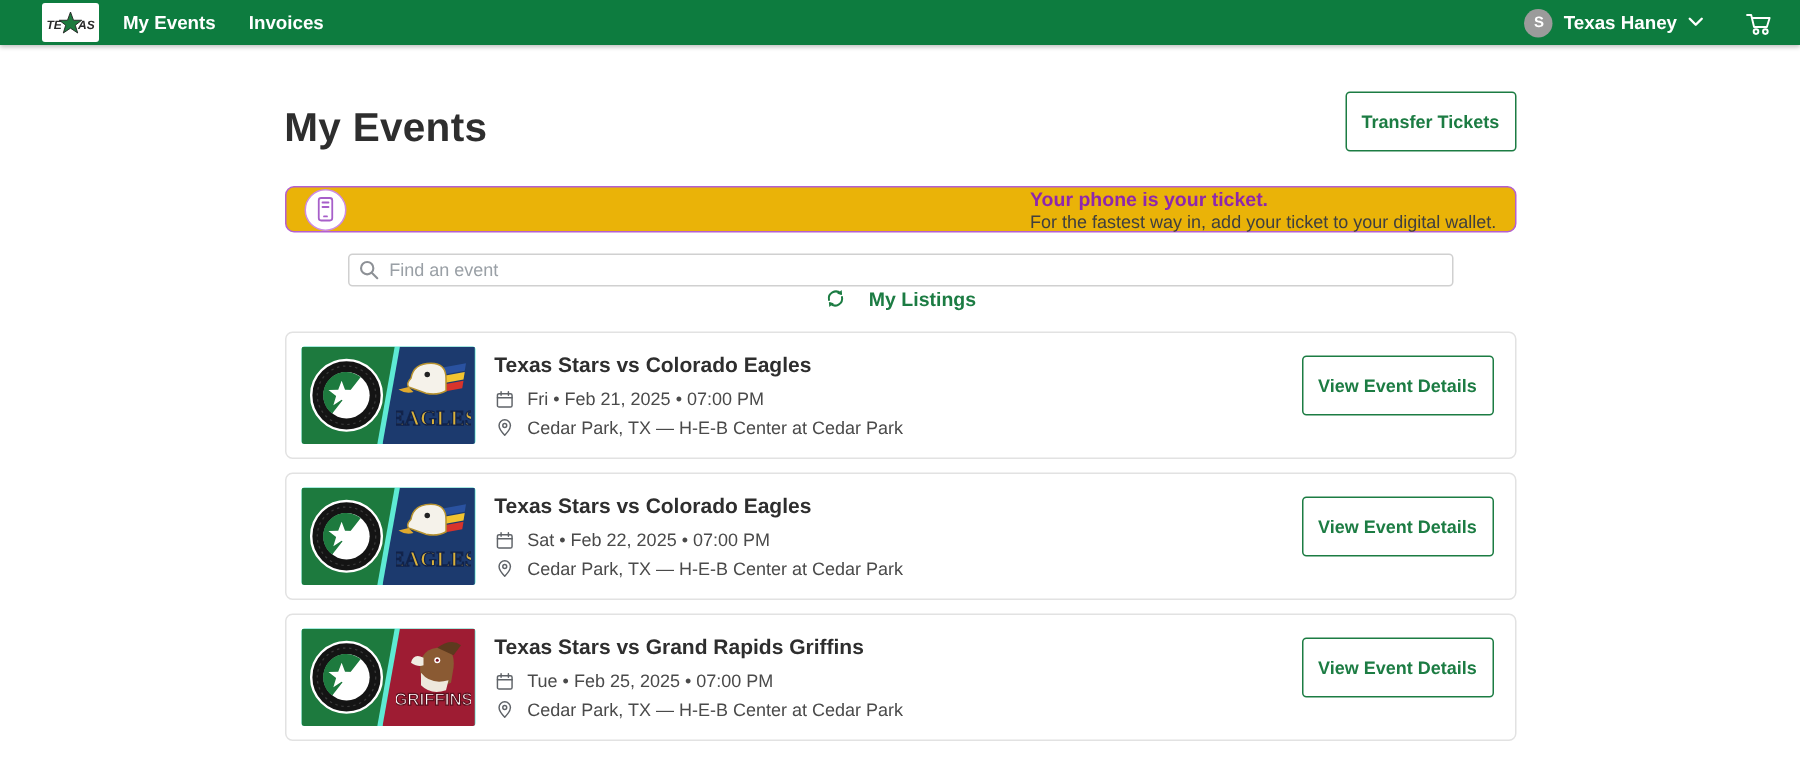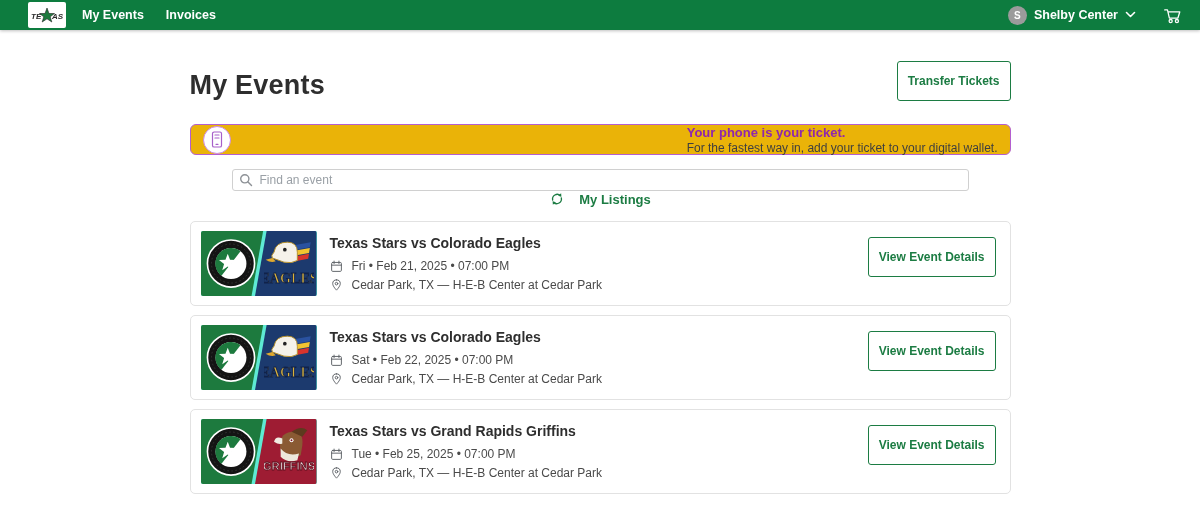--- a/index.html
+++ b/index.html
@@ -63,21 +63,21 @@
       <polygon points="17,3 19,8.5 24.5,8.5 20.2,11.8 21.8,17 17,13.8 12.2,17 13.8,11.8 9.5,8.5 15,8.5" fill="#1d7a3e" stroke="#222" stroke-width="0.6"></polygon>
       <text x="22" y="14" font-size="8" font-weight="bold" font-style="italic" fill="#2b2b2b" font-family="Liberation Sans,sans-serif">AS</text>
     </svg>
   </div>
   <div class="nav-links">
     <span class="nav-link">My Events</span>
     <span class="nav-link">Invoices</span>
   </div>
   <div class="nav-right">
     <div class="avatar">S</div>
-    <span class="user-name">Shelby Center</span>
+    <span class="user-name">Texas Haney</span>
     <span class="chev">
       <svg width="11" height="8" viewBox="0 0 11 8">
           <polyline points="1.5,1.5 5.5,5.5 9.5,1.5" fill="none" stroke="#fff" stroke-width="1.6" stroke-linecap="round" stroke-linejoin="round"></polyline>
         </svg>
     </span>
     <span class="cart-btn">
       <svg width="23" height="22" viewBox="0 0 24 24" fill="none" stroke="#fff" stroke-width="1.4" stroke-linecap="round" stroke-linejoin="round">
         <path d="M3.5 6.5h3l2.1 8.8h9.3l2-6.6H7.1"></path>
         <circle cx="10" cy="18.6" r="1.7"></circle>
         <circle cx="16.8" cy="18.6" r="1.7"></circle>

